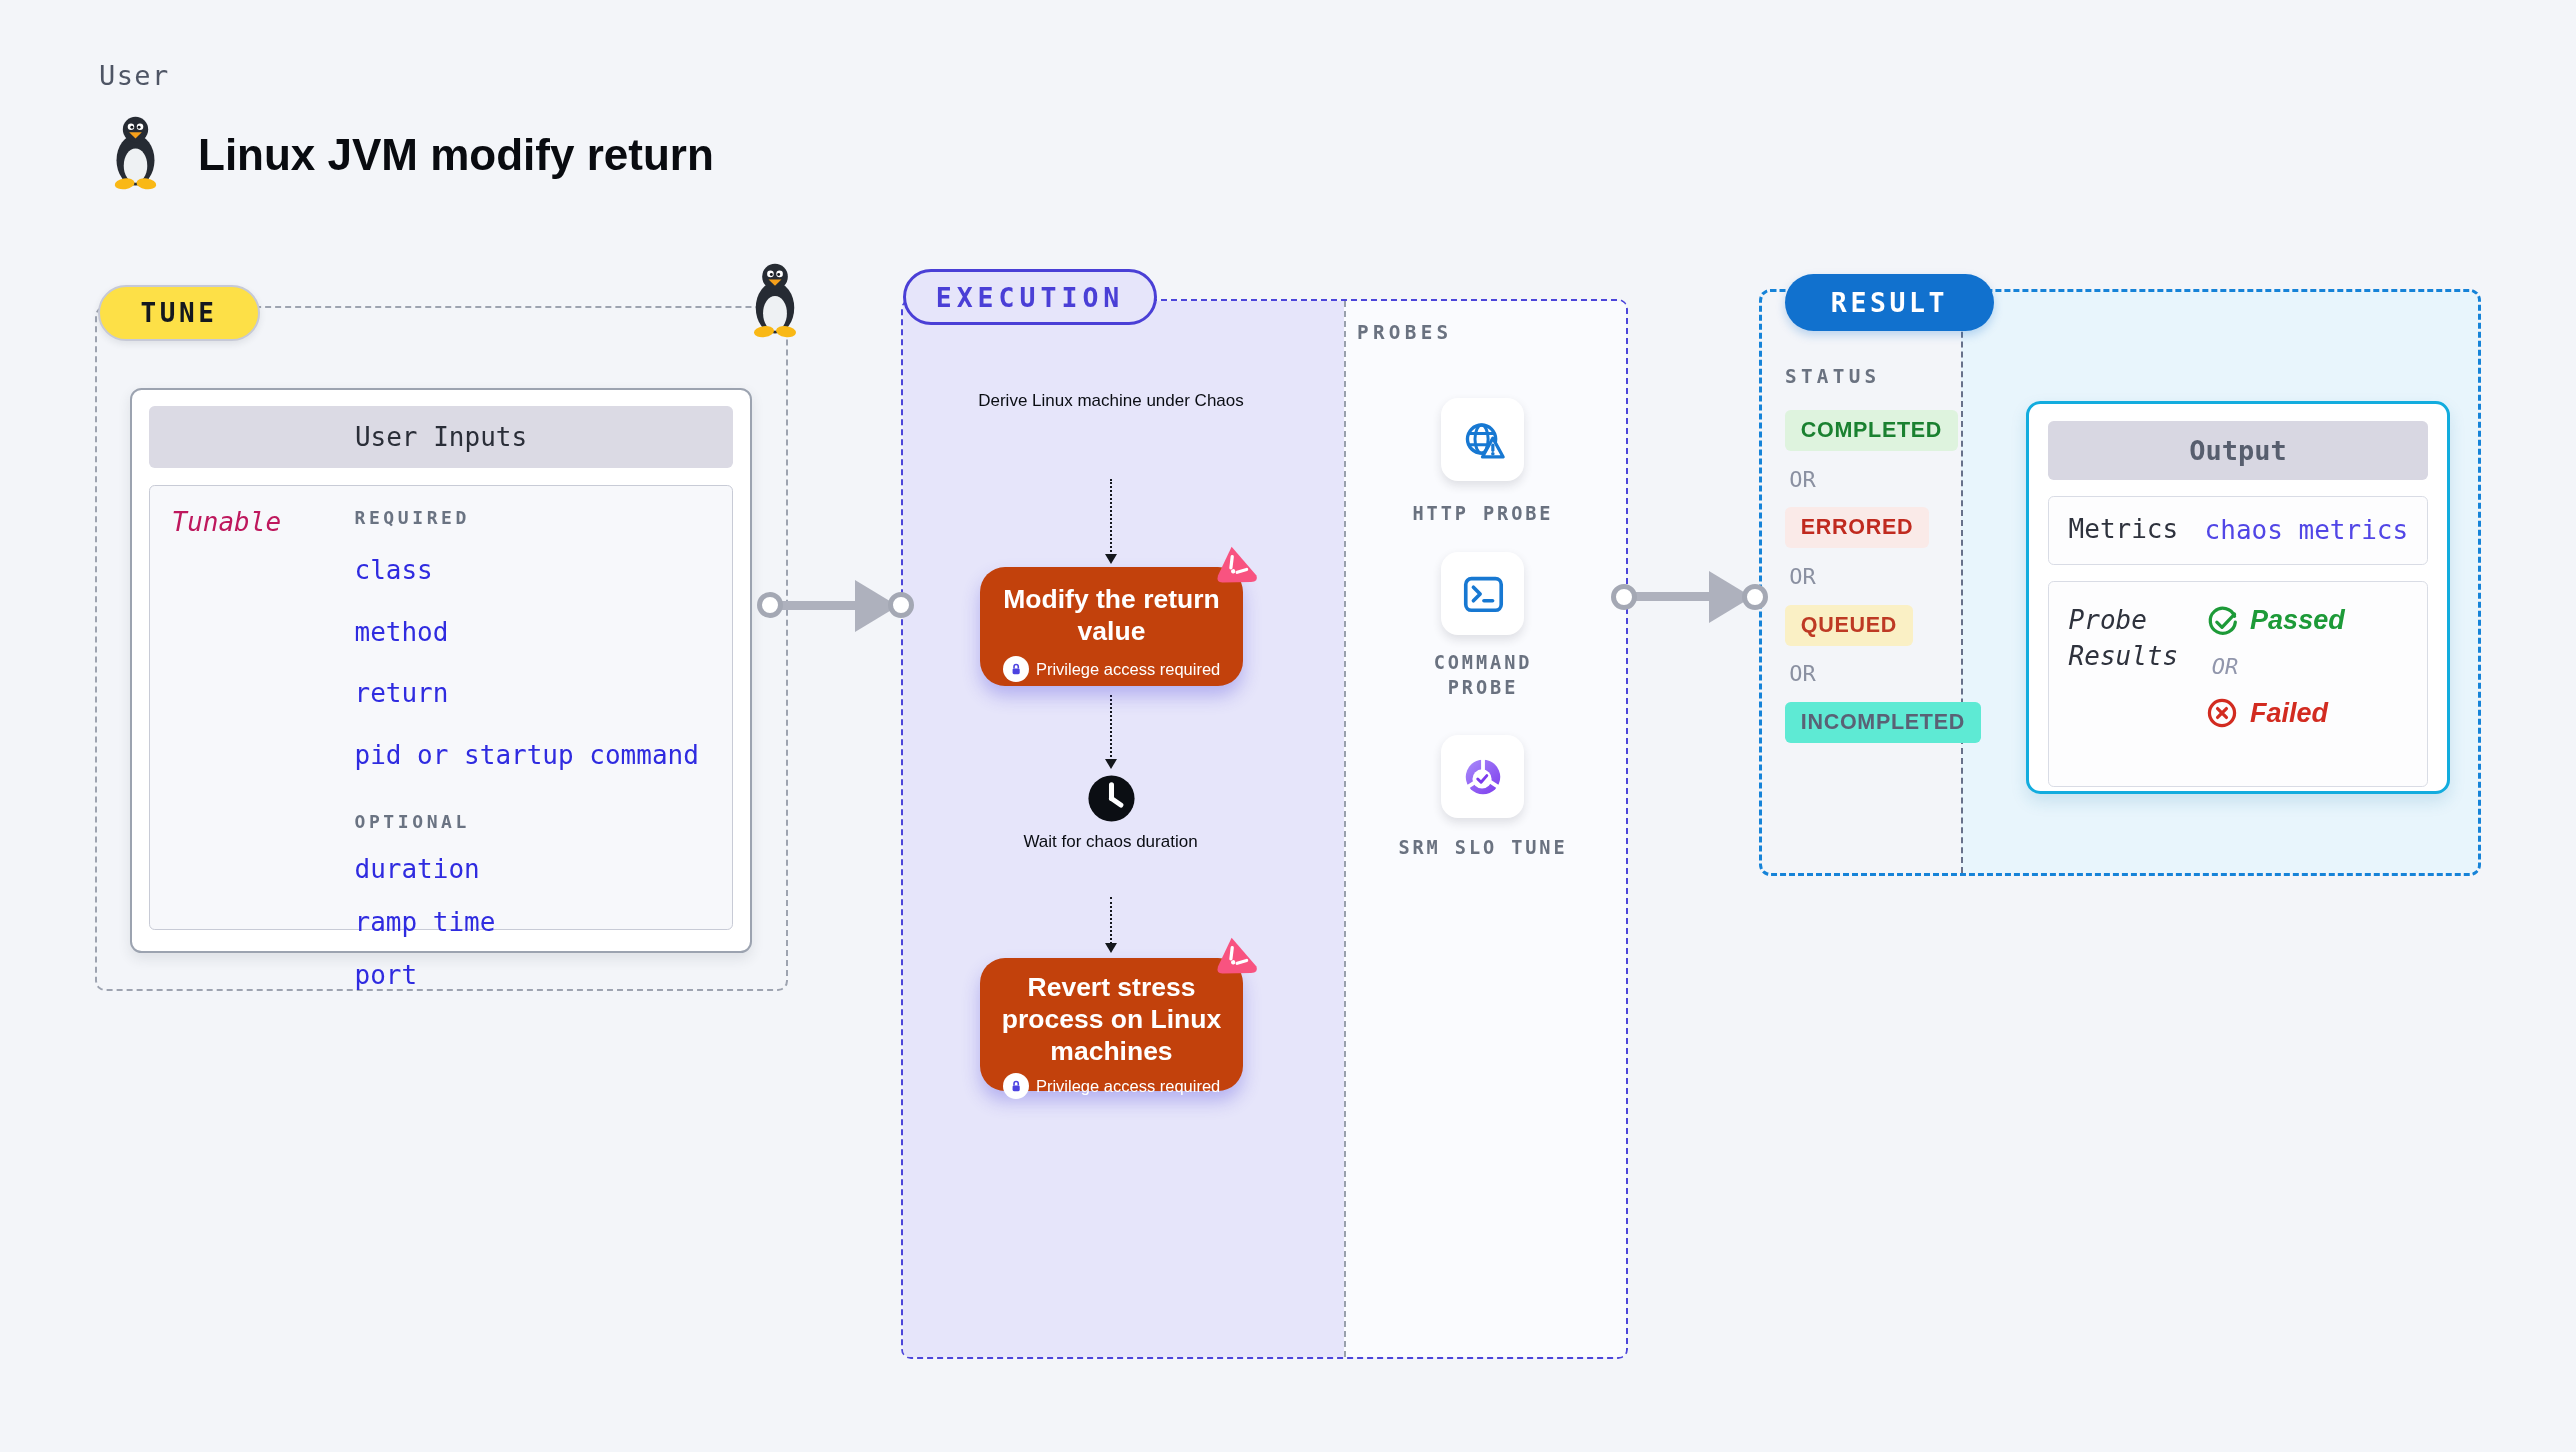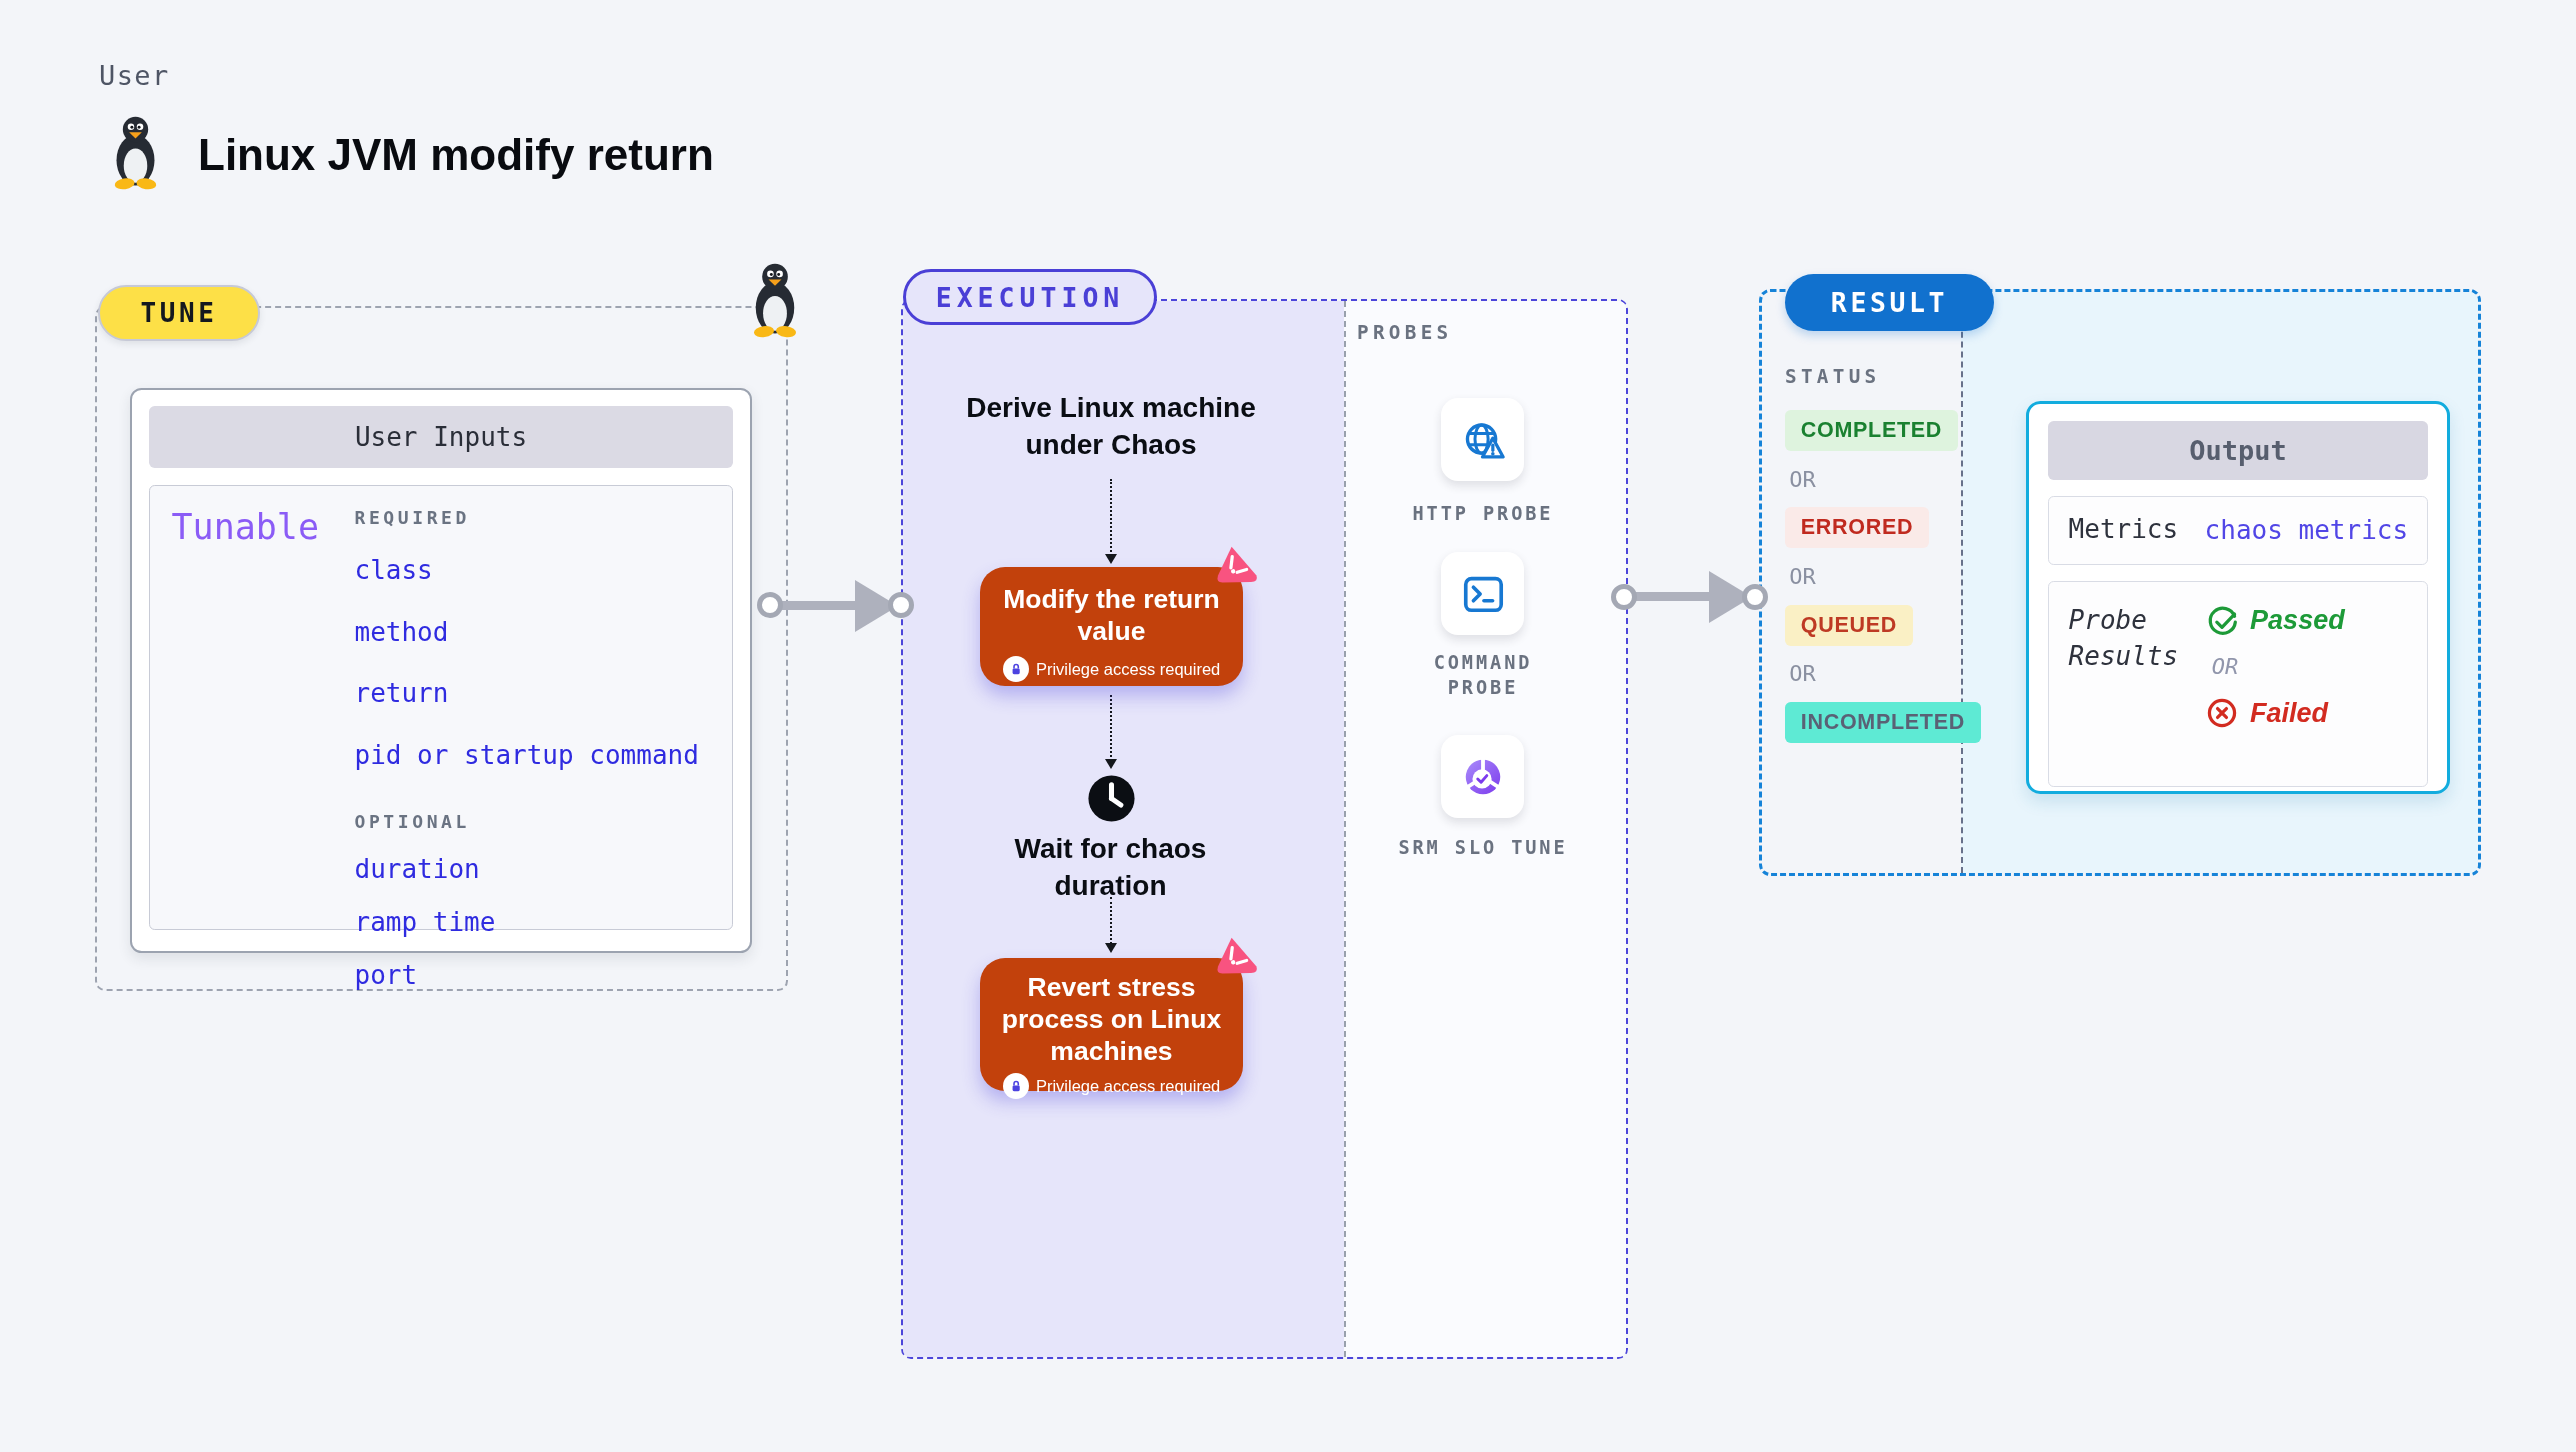--- a/index.html
+++ b/index.html
@@ -24,21 +24,21 @@
              border:2.1px solid #C6C9D7;color:#14181F;font-size:26px;
              box-shadow:0 2.9px 7.2px rgba(40,45,60,.10);}
   .tune-penguin{position:absolute;left:745px;top:262px;width:60px;height:77px;z-index:6;}
   .ui-card{position:absolute;left:130px;top:388px;width:622px;height:565px;background:#FFFFFF;
            border:2.1px solid #9CA3B0;border-radius:11.5px;box-sizing:border-box;
            box-shadow:0 5.7px 13px rgba(40,45,60,.10);padding:15.8px 17px;z-index:2;}
   .ui-header{height:62px;background:#DBDAE4;border-radius:5.7px;display:flex;align-items:center;
              justify-content:center;font-family:"DejaVu Sans Mono",monospace;font-size:26px;color:#2A2E38;}
   .ui-body{margin-top:17px;height:445px;border:1.4px solid #C8CBD6;border-radius:5.7px;background:#F7F8FB;
            box-sizing:border-box;display:flex;padding:21.5px 0 0 21.5px;}
-  .tunable-label{width:183px;font-family:"DejaVu Sans Mono",monospace;font-size:35px;color:#8b5cf6;}
+  .tunable-label{width:183px;font-family:"DejaVu Sans Mono",monospace;font-size:26px;color:#be185d;font-style:italic;}
   .inputs-col{display:flex;flex-direction:column;align-items:flex-start;}
   .group-label{font-family:"DejaVu Sans Mono",monospace;font-size:18px;font-weight:600;
                letter-spacing:3.6px;color:#6A7382;margin-bottom:27px;}
   .group-label.optional{margin-top:10px;margin-bottom:21.5px;}
   .input-link{font-family:"DejaVu Sans Mono",monospace;font-size:26px;color:#2F2BE0;
               margin-bottom:31.5px;cursor:pointer;}
   .input-link.opt{margin-bottom:23px;}
 
   
   .flow-line{position:absolute;height:8.6px;background:#AEB1BD;z-index:5;}
@@ -48,21 +48,21 @@
             border:5px solid #A4A8B4;box-sizing:border-box;z-index:7;}
 
   
   .exec-box{position:absolute;left:901px;top:299px;width:727px;height:1060px;
             border:2.9px dashed #4C45DA;border-radius:10px;box-sizing:border-box;}
   .exec-fill{position:absolute;inset:0;border-radius:7.2px;overflow:hidden;display:flex;}
   .exec-lavender{width:441px;background:#E6E5FA;}
   .probes-zone{flex:1;background:#FAFBFE;border-left:2.1px dashed #99A0AC;}
   .exec-pill{left:903px;top:269px;width:254px;height:56px;background:#E6E5FA;
              border:3.6px solid #4A3FD6;color:#4A3FD6;font-size:26.5px;letter-spacing:5px;}
-  .step-text{position:absolute;text-align:center;font-size:28px;font-weight:700;color:#0A0D13;
+  .step-text{position:absolute;text-align:center;font-size:17px;font-weight:400;color:#0A0D13;
              line-height:1.32;z-index:2;}
   .dot-connector{position:absolute;width:0;border-left:2.9px dotted #14171C;z-index:2;}
   .dot-head{position:absolute;width:0;height:0;border-left:6.4px solid transparent;
             border-right:6.4px solid transparent;border-top:10.7px solid #14171C;z-index:2;}
   .chaos-step{position:absolute;left:980px;width:263px;background:#c2410c;border-radius:25px;
               color:#FFFFFF;text-align:center;z-index:3;
               box-shadow:0 10px 18.6px rgba(66,56,220,.30);box-sizing:border-box;}
   .chaos-step .step-title{font-size:26.5px;font-weight:700;line-height:1.2;padding:0 18.6px;}
   .lock-row{display:flex;align-items:center;justify-content:center;gap:7.2px;margin-top:8.6px;}
   .lock-circle{width:26px;height:26px;border-radius:50%;background:#FFFFFF;display:flex;

